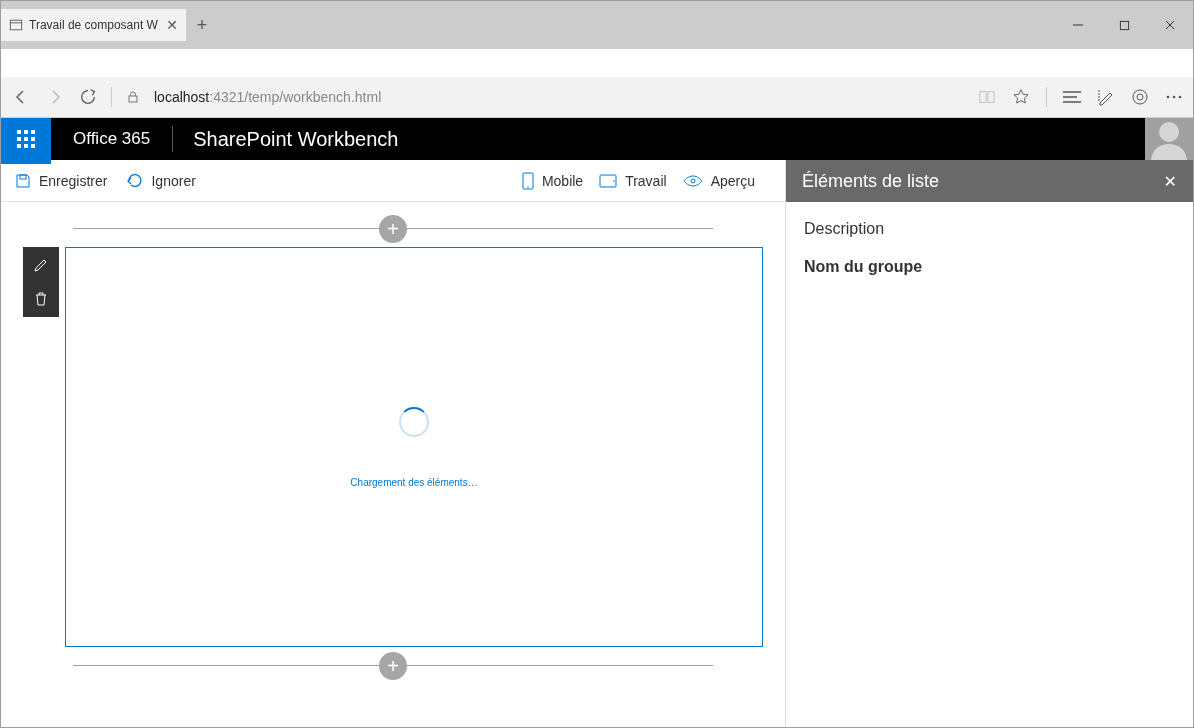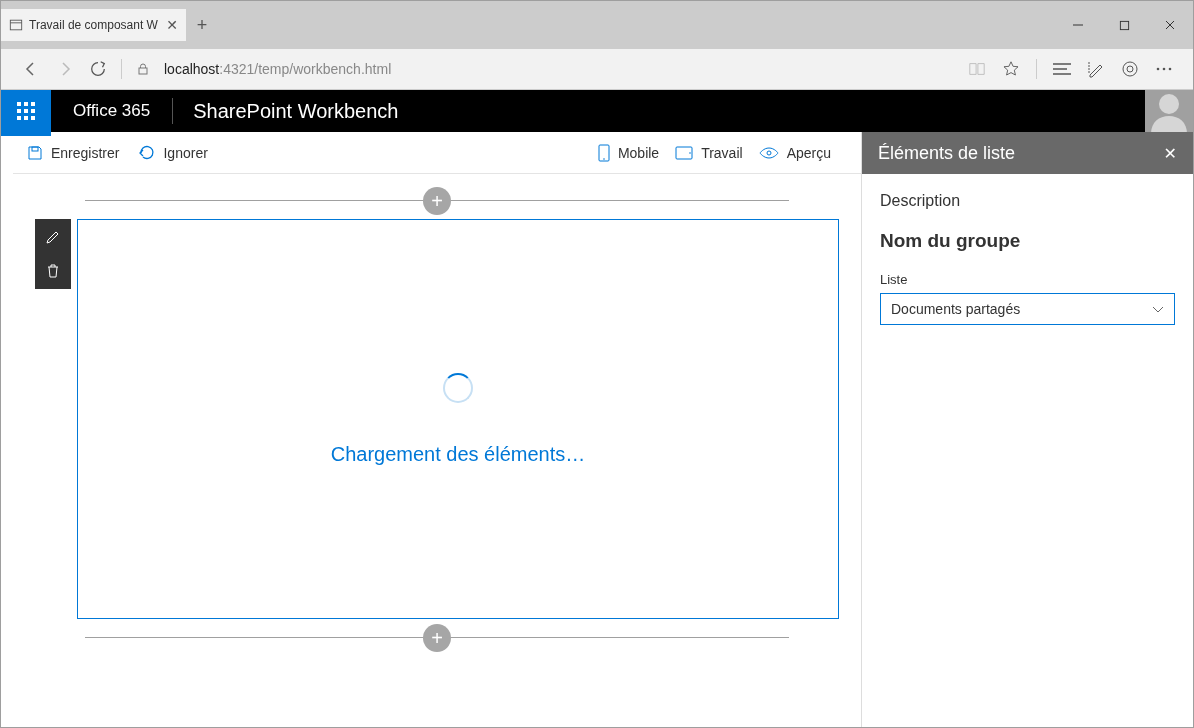--- a/index.html
+++ b/index.html
@@ -48,22 +48,23 @@
     width: 46px;
     display: flex; align-items: center; justify-content: center;
     color: #333;
   }
   .addr-bar {
     height: 41px;
     background: #f2f2f2;
     border-bottom: 1px solid #ccc;
     display: flex;
     align-items: center;
-    padding: 0 20px;
+    padding: 0 10px;
     gap: 14px;
+    margin-top: 28px;
   }
   .nav-icon { color: #666; display: flex; align-items: center; justify-content: center; }
   .vsep { width: 1px; height: 20px; background: #ccc; }
   .url {
     flex: 1;
     color: #888;
     font-size: 14px;
   }
   .url .host { color: #222; }
   .tool-icons { display: flex; gap: 16px; align-items: center; color: #555; }
@@ -121,21 +122,21 @@
     padding: 0 14px;
     color: #333;
   }
   .cmd-left, .cmd-right { display: flex; gap: 18px; align-items: center; }
   .cmd-right { margin-right: 16px; gap: 16px; }
   .cmd-spacer { flex: 1; }
   .cmd-item { display: flex; align-items: center; gap: 8px; font-size: 14px; color: #333; }
   .cmd-item svg { color: #0078d7; }
 
   
-  .body-row { flex: 1; display: flex; overflow: hidden; padding-left: 12px; }
+  .body-row { flex: 1; display: flex; overflow: hidden; }
 
   .canvas-area {
     flex: 1;
     padding: 26px 22px;
     overflow: auto;
   }
   .dashed-frame { position: relative; }
   .dashed-line {
     border-top: 1px solid #a0a0a0;
     position: relative;
@@ -177,42 +178,42 @@
     flex-direction: column;
     gap: 18px;
     margin-left: 6px;
   }
   .spinner {
     width: 30px; height: 30px;
     border: 2px solid #c7e0f4;
     border-top-color: #0078d7;
     border-radius: 50%;
   }
-  .loading-text { color: #0078d7; font-size: 20px; margin-top: 22px; }
+  .loading-text { color: #0078d7; font-size: 10px; margin-top: 22px; }
 
   
   .prop-pane {
-    width: 332px;
+    width: 408px;
     border-left: 1px solid #ddd;
     display: flex; flex-direction: column;
     background: #fff;
   }
   .prop-header {
     height: 42px;
     background: #696969;
     color: #fff;
     display: flex; align-items: center;
     padding: 0 16px;
     font-size: 18px;
     font-weight: 400;
   }
   .prop-close { margin-left: auto; color: #fff; font-size: 16px; }
   .prop-body { padding: 18px; display: flex; flex-direction: column; gap: 20px; color: #444; }
   .prop-desc { font-size: 16px; color: #333; }
-  .group-name { font-weight: 600; font-size: 19px; color: #333; }
+  .group-name { font-weight: 600; font-size: 16px; color: #333; }
   .field-label { font-size: 13px; color: #333; margin-bottom: 6px; }
   .dropdown {
     height: 32px;
     border: 1px solid #0078d7;
     display: flex; align-items: center;
     padding: 0 10px;
     font-size: 14px;
     color: #333;
   }
   .dropdown.disabled { border-color: #c8c8c8; background: #f4f4f4; }
@@ -422,26 +423,17 @@
       </div>
 
       <div class="prop-pane">
         <div class="prop-header">
           <span>Éléments de liste</span>
           <span class="prop-close">✕</span>
         </div>
         <div class="prop-body">
           <div class="prop-desc">Description</div>
           <div class="group-name">Nom du groupe</div>
-          <div>
-            <div class="field-label">Liste</div>
-            <div class="dropdown">
-              <span>Documents partagés</span>
-              <span class="chev"><svg width="12" height="8" viewBox="0 0 12 8">
-                    <path d="M1 1l5 5 5-5" fill="none" stroke="#666"></path>
-                  </svg></span>
-            </div>
-          </div>
         </div>
       </div>
     </div>
   </div>
 </div>
 
 </body></html>

